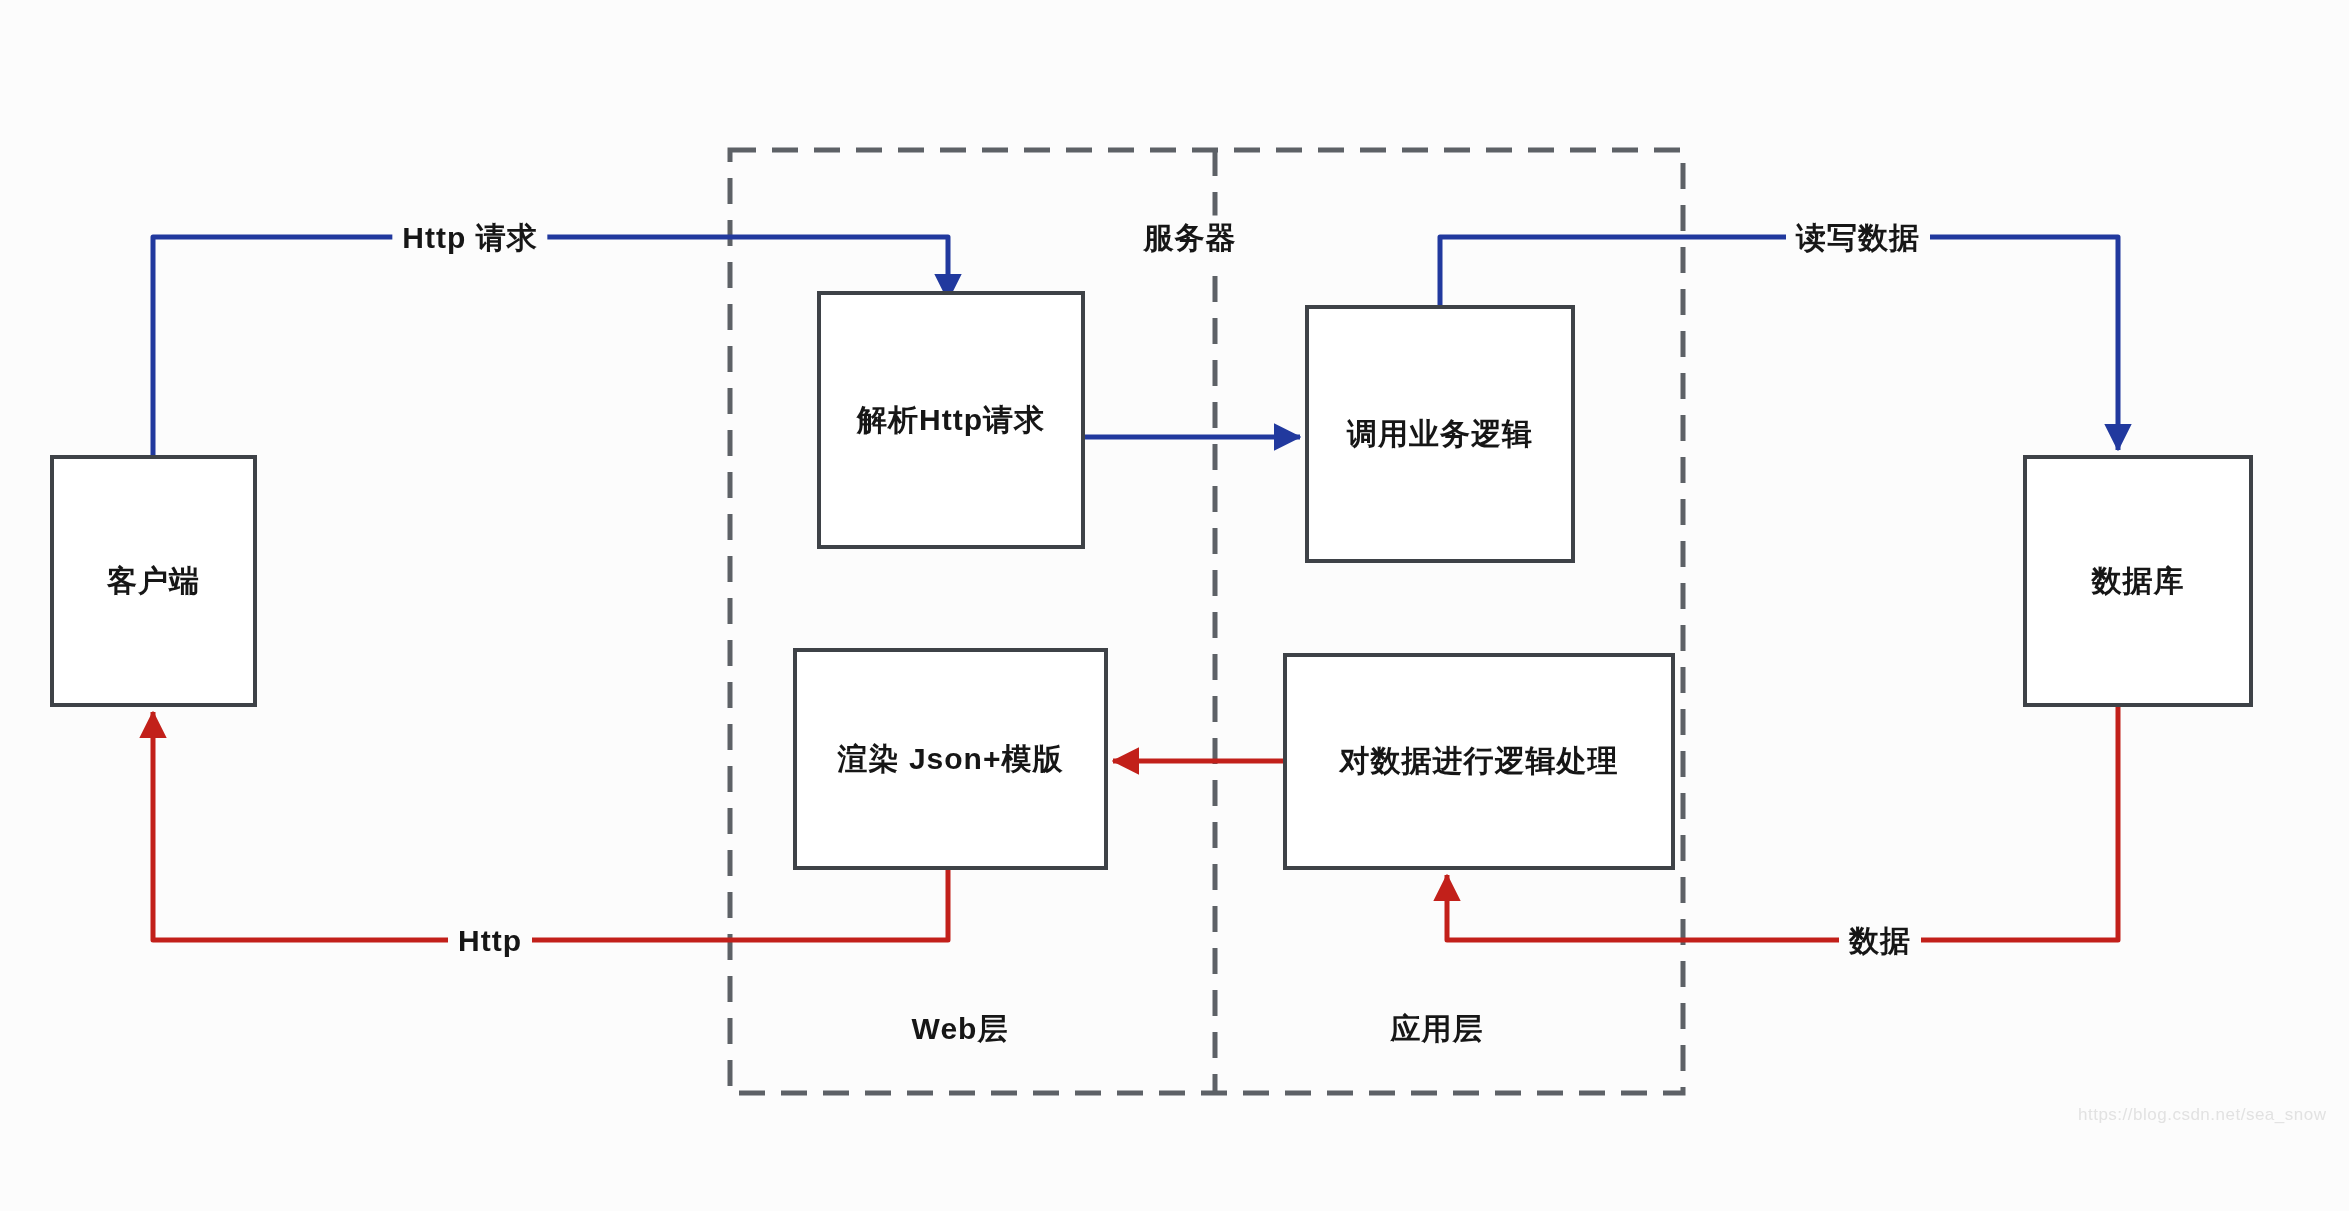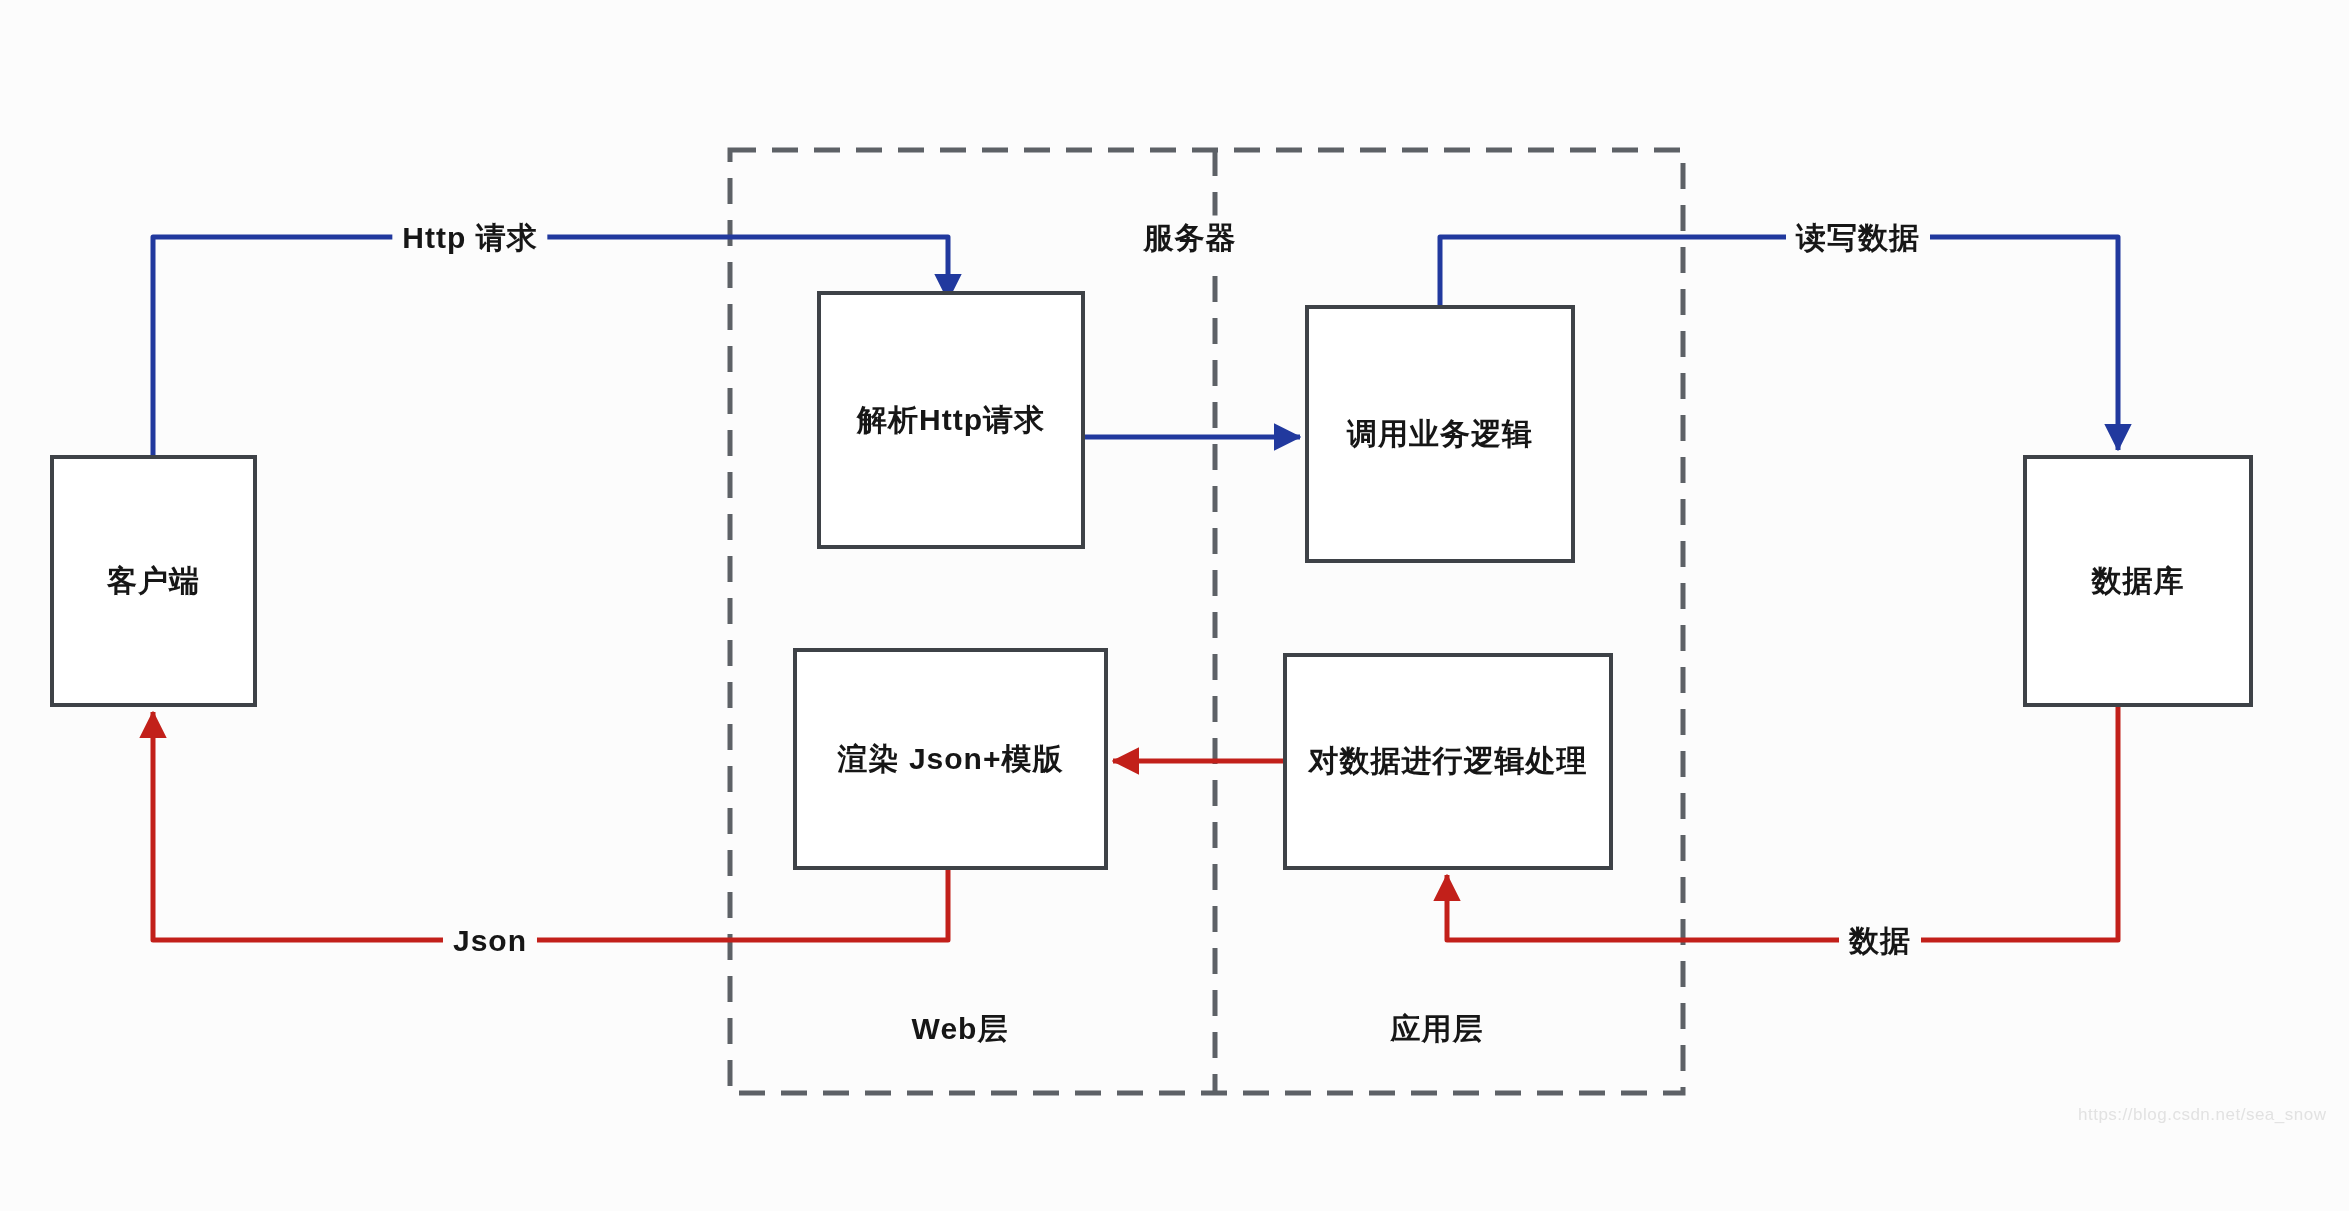--- a/index.html
+++ b/index.html
@@ -49,21 +49,21 @@
     font-size: 17px;
     color: #e2e2e2;
     font-weight: normal;
     letter-spacing: 0.5px;
   }
   
   #node-client        { left: 50px;   top: 455px; width: 207px; height: 252px; }
   #node-parse-http    { left: 817px;  top: 291px; width: 268px; height: 258px; }
   #node-call-logic    { left: 1305px; top: 305px; width: 270px; height: 258px; }
   #node-render-json   { left: 793px;  top: 648px; width: 315px; height: 222px; }
-  #node-process-data  { left: 1283px; top: 653px; width: 330px; height: 217px; }
+  #node-process-data  { left: 1283px; top: 653px; width: 392px; height: 217px; }
   #node-database      { left: 2003px; top: 455px; width: 230px; height: 252px; margin-left: 20px; }
 </style>
 </head>
 <body>
 
 <div class="canvas">
 
   <svg class="wires" viewBox="0 0 2349 1211" xmlns="http://www.w3.org/2000/svg">
     <defs>
       <marker id="arrow-blue" viewBox="0 0 10 10" refX="9.5" refY="5" markerWidth="5.5" markerHeight="5.5" orient="auto-start-reverse">
@@ -109,18 +109,18 @@
   <div class="node" id="node-database">
     <span>数据库</span>
   </div>
 
   <div class="zone-label" style="left:1190px; top:238px;">服务器</div>
   <div class="zone-label plain" style="left:960px; top:1029px;text-align:right;">Web层</div>
   <div class="zone-label plain" style="left:1437px; top:1029px;">应用层</div>
 
   <div class="edge-label" style="left:470px; top:238px;">Http 请求</div>
   <div class="edge-label" style="left:1858px; top:238px;">读写数据</div>
-  <div class="edge-label" style="left:490px; top:941px;">Json</div>
+  <div class="edge-label" style="left:490px; top:941px;">Http</div>
   <div class="edge-label" style="left:1880px; top:941px;text-align:center;">数据</div>
 
   <div class="watermark">https://blog.csdn.net/sea_snow</div>
 
 </div>
 
 </body></html>

